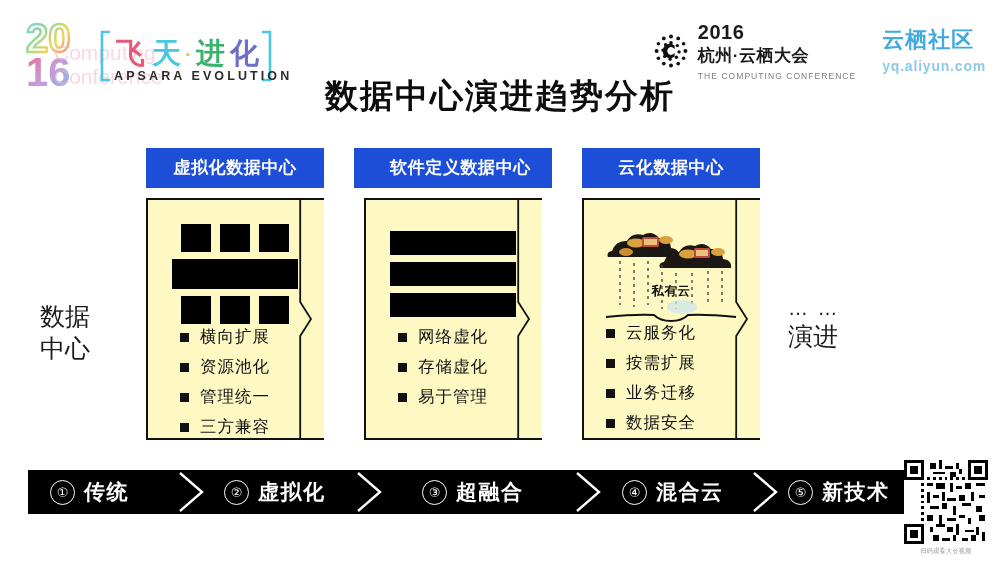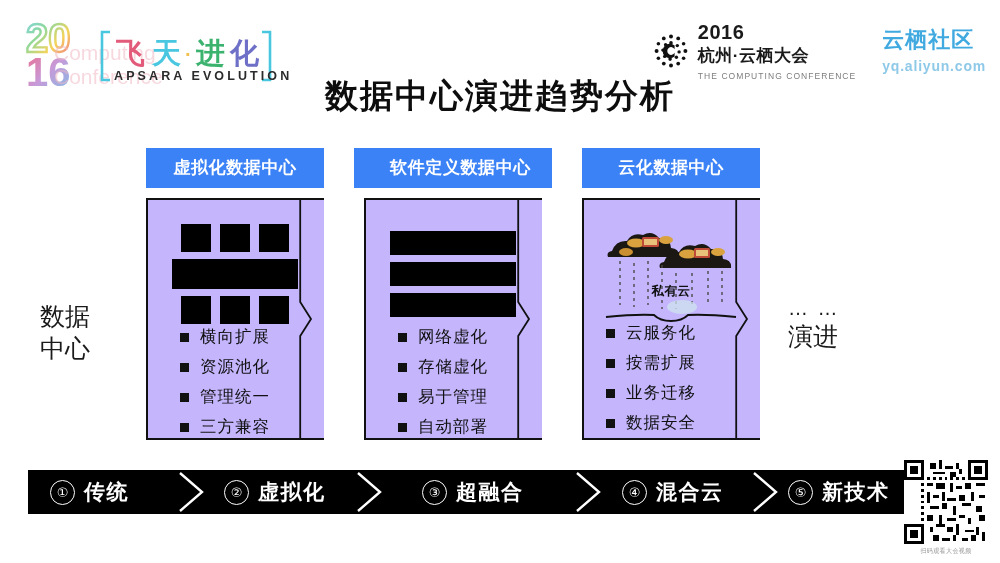--- a/index.html
+++ b/index.html
@@ -44,29 +44,29 @@
   .dots-row{font-size:20px;letter-spacing:2px;color:#1a1a1a;margin-bottom:-2px;}
 
   
   .cards{position:absolute;left:146px;top:148px;width:672px;height:300px;}
   .card{position:absolute;top:0;width:178px;}
   .card.c1{left:0;}
   .card.c2{left:218px;}
   .card.c3{left:436px;}
 
   .card-head{
-    background:#3b82f6;color:#fff;text-align:center;
+    background:#1d4ed8;color:#fff;text-align:center;
     font-size:17px;font-weight:700;letter-spacing:.6px;
     padding:8px 4px 9px;
   }
   .card-head.wide{margin-left:-10px;margin-right:-10px;padding-left:19px;}
 
   .card-body{
     position:relative;margin-top:10px;height:242px;
-    background:#c4b5fd;
+    background:#fef9c3;
   }
   .card-body .bd-top,.card-body .bd-bot{position:absolute;left:0;right:0;height:1.6px;background:#111;}
   .card-body .bd-top{top:0;}
   .card-body .bd-bot{bottom:0;}
   .card-body .bd-left{position:absolute;left:0;top:0;bottom:0;width:1.6px;background:#111;}
   .chev{position:absolute;right:-1px;top:0;height:242px;width:26px;}
 
   
   .graphic{position:absolute;left:0;right:0;top:22px;height:108px;
            display:flex;flex-direction:column;align-items:center;justify-content:center;gap:7px;}
@@ -263,24 +263,20 @@
             <span class="sq"></span>
             <span class="tx">网络虚化</span>
             </div>
           <div class="bullet">
             <span class="sq"></span>
             <span class="tx">存储虚化</span>
             </div>
           <div class="bullet">
             <span class="sq"></span>
             <span class="tx">易于管理</span>
-            </div>
-          <div class="bullet">
-            <span class="sq"></span>
-            <span class="tx">自动部署</span>
             </div>
         </div>
       </div>
     </div>
 
     <div class="card c3">
       <div class="card-head">云化数据中心</div>
       <div class="card-body">
         <div class="bd-top"></div>
           <div class="bd-bot"></div>

